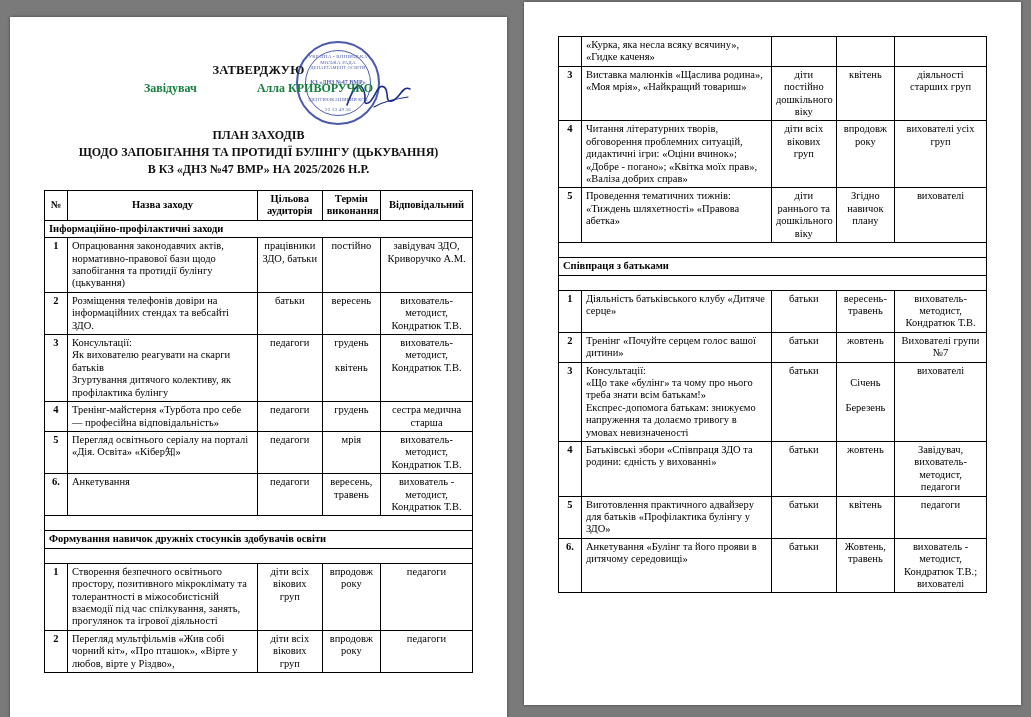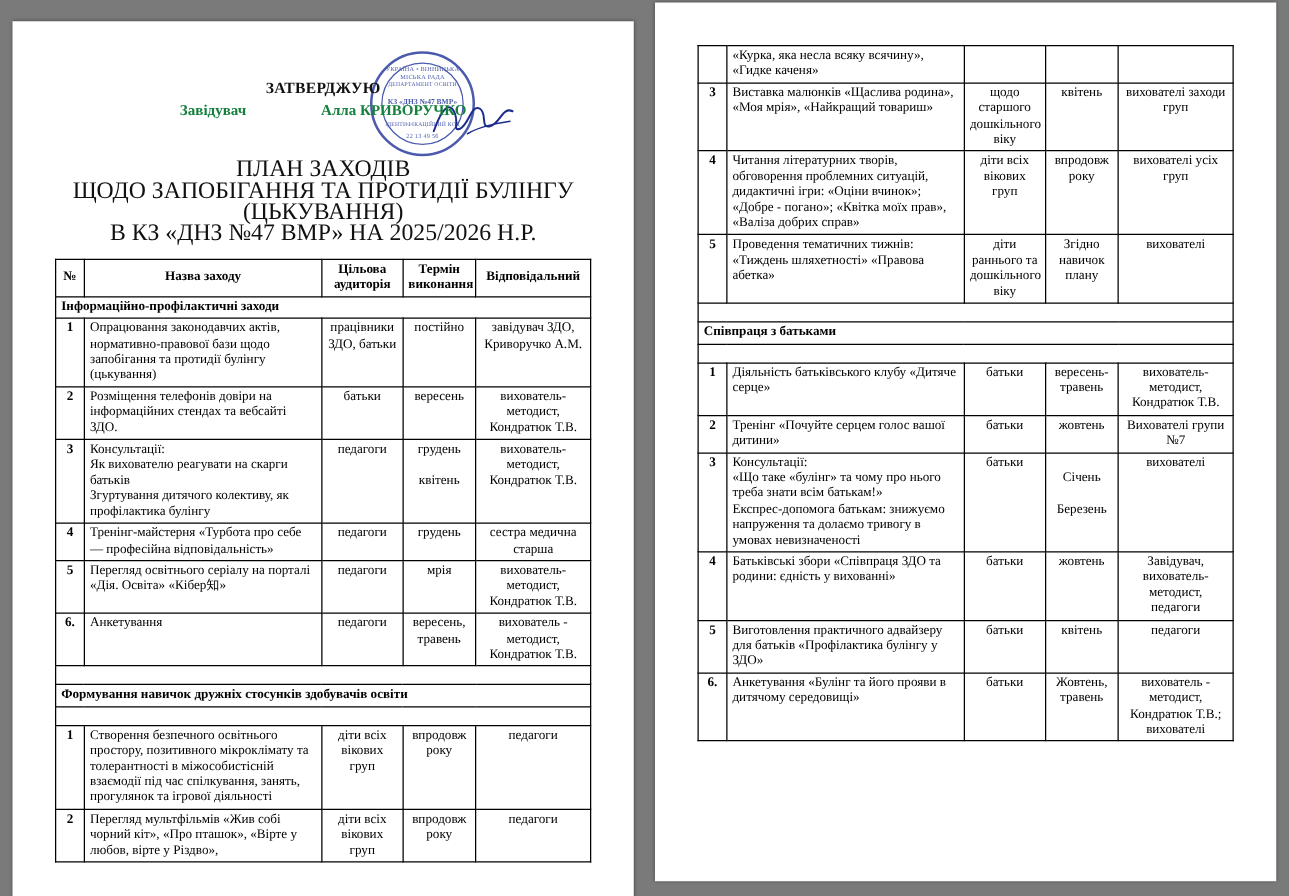--- a/index.html
+++ b/index.html
@@ -112,22 +112,22 @@
     left: 300px;
     top: 38px;
     width: 70px;
     height: 34px;
     pointer-events: none;
   }
 
   
   .doc-title {
     text-align: center;
-    font-weight: normal;
-    font-size: 19px;
+    font-weight: bold;
+    font-size: 12px;
     line-height: 17px;
     color: #111;
     margin-top: 16px;
     margin-bottom: 12px;
   }
 
   
   table.grid {
     border-collapse: collapse;
     width: 100%;
@@ -306,23 +306,23 @@
             <tr>
               <td class="c-num"></td>
               <td class="c-name">«Курка, яка несла всяку всячину», «Гидке каченя»</td>
               <td class="c-center"></td>
               <td class="c-center"></td>
               <td class="c-center"></td>
             </tr>
             <tr>
               <td class="c-num">3</td>
               <td class="c-name">Виставка малюнків «Щаслива родина», «Моя мрія», «Найкращий товариш»</td>
-              <td class="c-center">щодо старшого дошкільного віку</td>
+              <td class="c-center">діти постійно дошкільного віку</td>
               <td class="c-center">квітень</td>
-              <td class="c-center">вихователі заходи груп</td>
+              <td class="c-center">діяльності старших груп</td>
             </tr>
             <tr>
               <td class="c-num">4</td>
               <td class="c-name">Читання літературних творів, обговорення проблемних ситуацій, дидактичні ігри: «Оціни вчинок»; «Добре - погано»; «Квітка моїх прав», «Валіза добрих справ»</td>
               <td class="c-center">діти всіх вікових груп</td>
               <td class="c-center">впродовж року</td>
               <td class="c-center">вихователі усіх груп</td>
             </tr>
             <tr>
               <td class="c-num">5</td>

